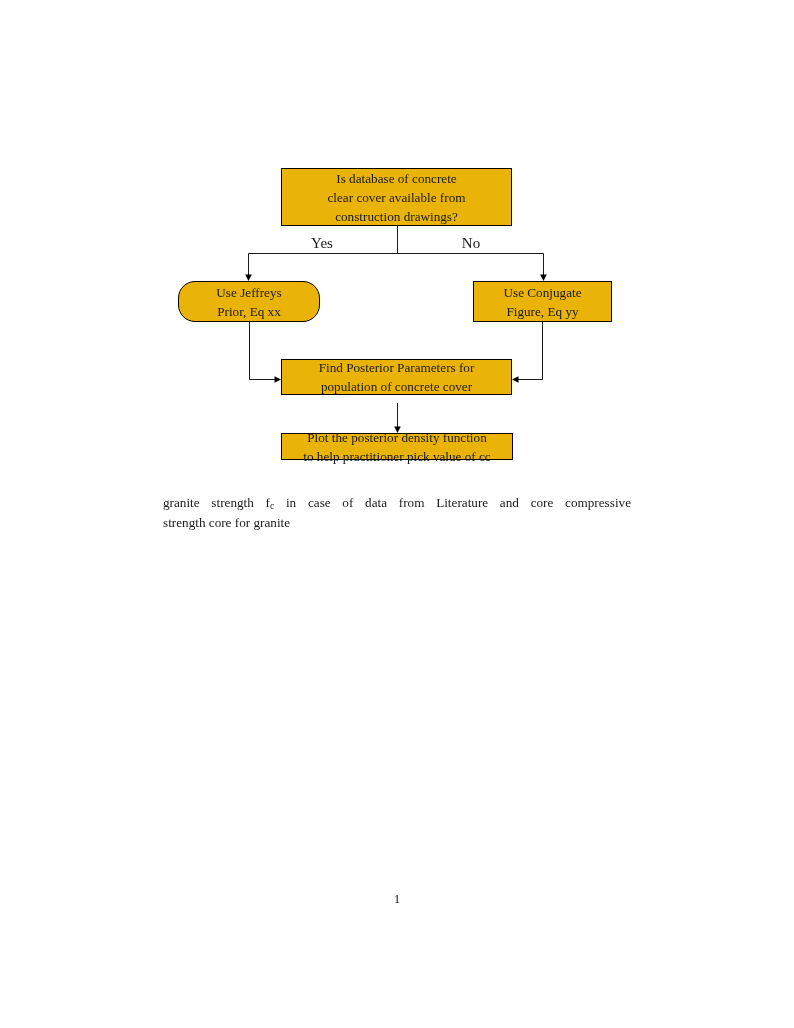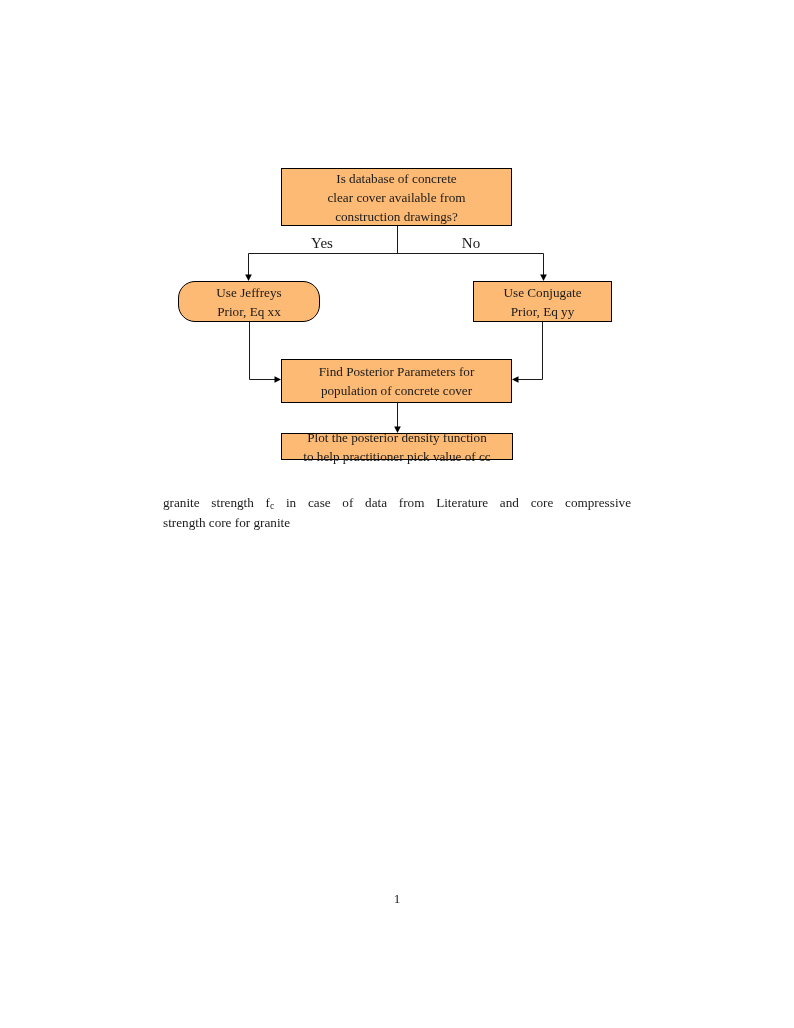--- a/index.html
+++ b/index.html
@@ -19,33 +19,33 @@
   .connectors {
     position: absolute;
     left: 0;
     top: 0;
     pointer-events: none;
   }
   .node {
     position: absolute;
     box-sizing: border-box;
     border: 1px solid #000000;
-    background: #fdba74;
+    background: #eab308;
     display: flex;
     align-items: center;
     justify-content: center;
     text-align: center;
     white-space: pre-line;
     font-size: 13.2px;
     line-height: 19px;
   }
   .node-top    { left: 281px; top: 168px; width: 231px; height: 58px; }
   .node-left   { left: 178px; top: 281px; width: 142px; height: 41px; border-radius: 17px; }
   .node-right  { left: 473px; top: 281px; width: 139px; height: 41px; }
-  .node-middle { left: 281px; top: 359px; width: 231px; height: 44px; }
+  .node-middle { left: 281px; top: 359px; width: 231px; height: 36px; }
   .node-bottom { left: 281px; top: 433px; width: 232px; height: 27px; }
   .edge-label {
     position: absolute;
     transform: translateX(-50%);
     font-size: 15px;
     line-height: 15px;
   }
   .label-yes { left: 322px; top: 236px; }
   .label-no  { left: 471px; top: 236px; }
   .caption {
@@ -103,21 +103,21 @@
 clear cover available from
 construction drawings?</div>
 
   <span class="edge-label label-yes">Yes</span>
   <span class="edge-label label-no">No</span>
 
   <div class="node node-left">Use Jeffreys
 Prior, Eq xx</div>
 
   <div class="node node-right">Use Conjugate
-Prior, Eq yy</div>
+Figure, Eq yy</div>
 
   <div class="node node-middle">Find Posterior Parameters for
 population of concrete cover</div>
 
   <div class="node node-bottom">Plot the posterior density function
 to help practitioner pick value of cc</div>
 
   <div class="caption">
     <span class="caption-line justify-last"><span>granite strength </span><span class="math-var"><span>f</span><sub>c</sub></span><span> in case of data from Literature and core compressive</span></span>
     <span class="caption-line">strength core for granite</span>

